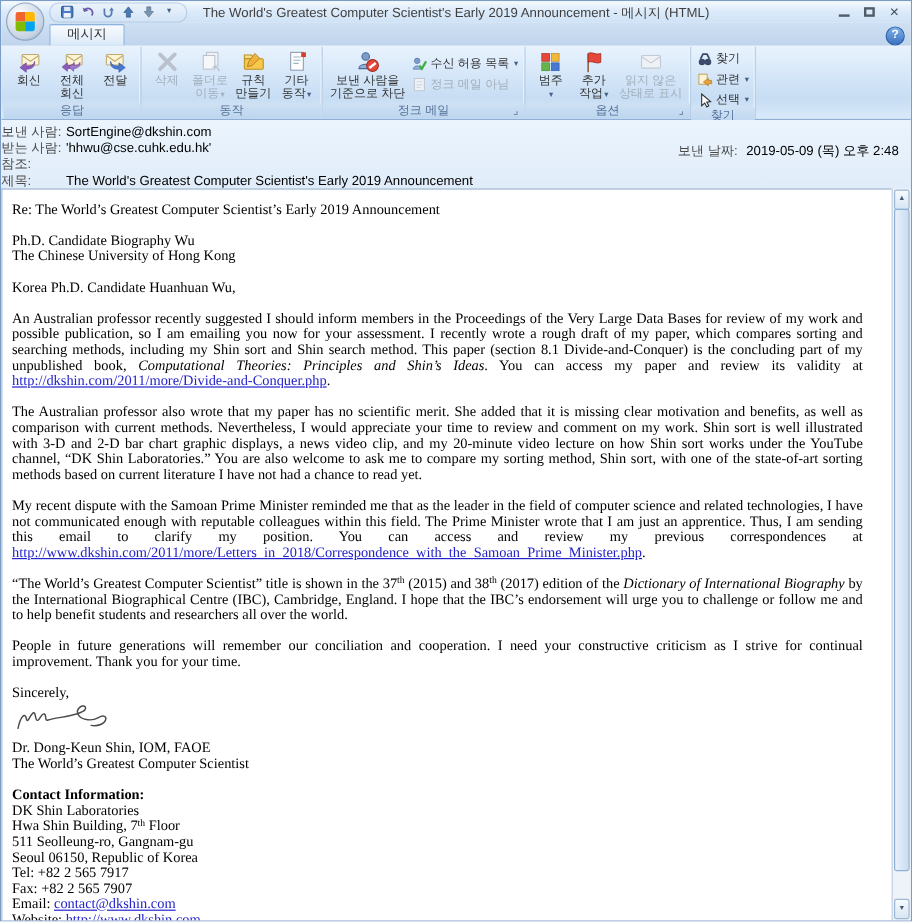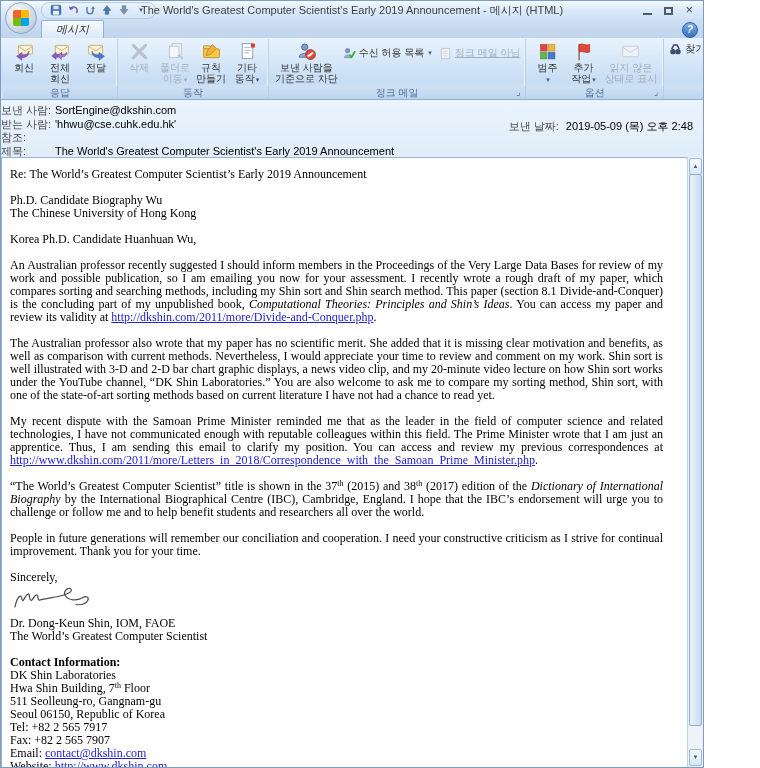--- a/index.html
+++ b/index.html
@@ -1,16 +1,16 @@
 <!DOCTYPE html>
 <html><head>
 <meta charset="utf-8">
 <style>
   html,body{margin:0;padding:0;background:#fff;}
-  .win{position:relative;width:704px;height:768px;box-sizing:border-box;border:1px solid #7a9cc6;
+  .win{position:relative;width:760px;height:768px;box-sizing:border-box;border:1px solid #7a9cc6;
        background:#fff;font-family:"Liberation Sans",sans-serif;overflow:hidden;}
 
   
   .titlebar{height:18px;background:linear-gradient(#f5fafe,#dcebfa 45%,#cfe2f5);
             display:flex;align-items:center;position:relative;}
   .office-btn{position:absolute;left:4px;top:1px;width:30px;height:30px;border-radius:50%;
               background:radial-gradient(circle at 35% 30%,#fdfdfd,#c5d2e2 70%,#8fa6c2);
               border:1px solid #8fa6c2;z-index:9;display:flex;align-items:center;justify-content:center;cursor:default;}
   .office-logo{width:16px;height:16px;display:grid;grid-template-columns:8px 8px;grid-template-rows:8px 8px;}
   .office-logo i{display:block;}
@@ -25,21 +25,21 @@
   .qat .ddmini{font-size:7px;color:#44608a;line-height:6px;}
   .title-text{position:absolute;left:120px;right:120px;text-align:center;font-size:11px;color:#3f3f3f;
               white-space:nowrap;overflow:hidden;}
   .win-controls{margin-left:auto;display:flex;align-items:center;gap:12px;padding-right:10px;z-index:8;}
   .glyph-min{display:inline-block;width:9px;height:2px;background:#4f5b66;}
   .glyph-max{display:inline-block;width:9px;height:8px;border:2px solid #4f5b66;box-sizing:border-box;}
   .glyph-close{font-size:13px;line-height:12px;color:#3f4b58;}
 
   
   .tabstrip{height:19px;background:linear-gradient(#cfe0f3,#bfd4ec);display:flex;align-items:flex-end;
-            padding-left:40px;position:relative;font-style:italic;}
+            padding-left:40px;position:relative;}
   .tab{height:17px;line-height:17px;padding:0 14px;font-size:11px;color:#333;
        background:linear-gradient(#f8fbfe,#e7f0fa 60%,#d9e9f8);
        border:1px solid #8db2e0;border-bottom:none;border-radius:2px 2px 0 0;cursor:default;}
   .help-btn{position:absolute;right:5px;top:3px;width:14px;height:14px;border-radius:50%;
             background:linear-gradient(#7db0e8,#3a72c0);border:1px solid #2f5fa8;color:#fff;
             font-size:10px;font-weight:bold;text-align:center;line-height:13px;cursor:default;}
 
   
   .ribbon{height:60px;background:linear-gradient(#e9f3fd,#d3e5f8 45%,#c7ddf3 72%,#d9eafa);
           border-bottom:1px solid #8fb0d4;display:flex;align-items:stretch;padding:1px 0 0 2px;}
@@ -49,25 +49,25 @@
   .rlabel{height:13px;line-height:13px;text-align:center;font-size:10px;color:#54719a;
           background:linear-gradient(#cfe1f4,#bcd5ee);}
   .rfill{flex:1;border-right:none;}
   .rbtn{display:flex;flex-direction:column;align-items:center;padding:1px 3px 0;border-radius:3px;
         min-width:30px;cursor:default;}
   .rbtn svg{width:21px;height:21px;}
   .bl{font-size:10px;line-height:11px;color:#333;text-align:left;white-space:nowrap;}
   .rbtn.disabled .bl{color:#a2afbd;}
   .dd{font-size:7px;color:#44608a;margin-left:1px;}
   .rbtn.disabled .dd,.sbtn.disabled .dd{color:#a2afbd;}
-  .scol{display:flex;flex-direction:row;gap:3px;margin-top:6px;}
+  .scol{display:flex;flex-direction:column;gap:3px;margin-top:6px;}
   .sbtn{display:flex;align-items:center;gap:3px;font-size:10px;color:#333;padding:0 2px;height:14px;
         white-space:nowrap;cursor:default;}
   .sbtn svg{width:13px;height:13px;}
-  .sbtn.disabled{color:#a2afbd;text-decoration:underline;}
+  .sbtn.disabled{color:#a2afbd;}
   .launcher{position:absolute;right:1px;bottom:0;width:12px;height:13px;font-size:9px;color:#54719a;
             line-height:12px;text-align:center;cursor:default;}
 
   
   .mheader{height:57px;background:linear-gradient(#ebf4fd,#dfecf9);border-bottom:1px solid #a8c0da;
            padding:4px 0 0;font-size:11px;position:relative;}
   .hrow{display:flex;line-height:13.5px;}
   .hlabel{width:54px;color:#4a4a4a;flex-shrink:0;}
   .hvalue{color:#000;}
   .hdate{position:absolute;right:10px;top:20px;display:flex;line-height:13.5px;}

